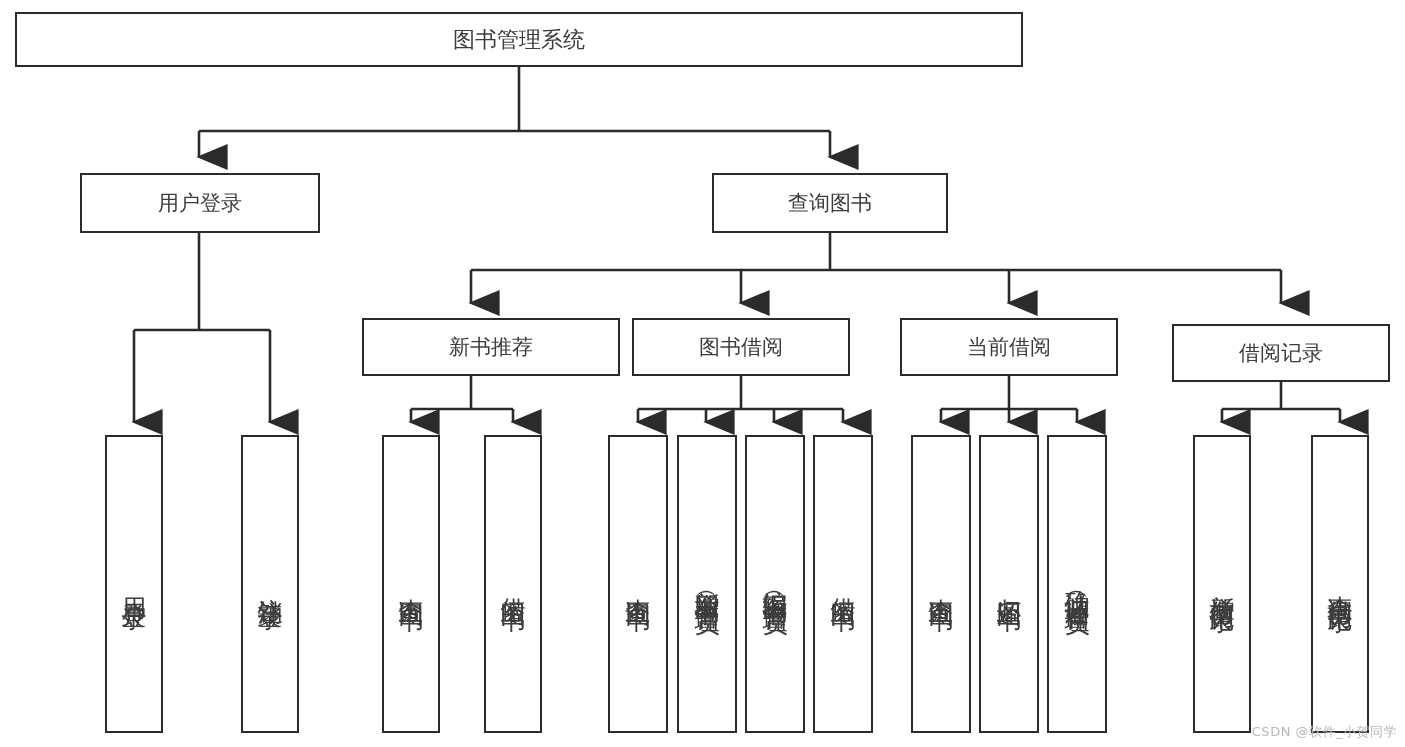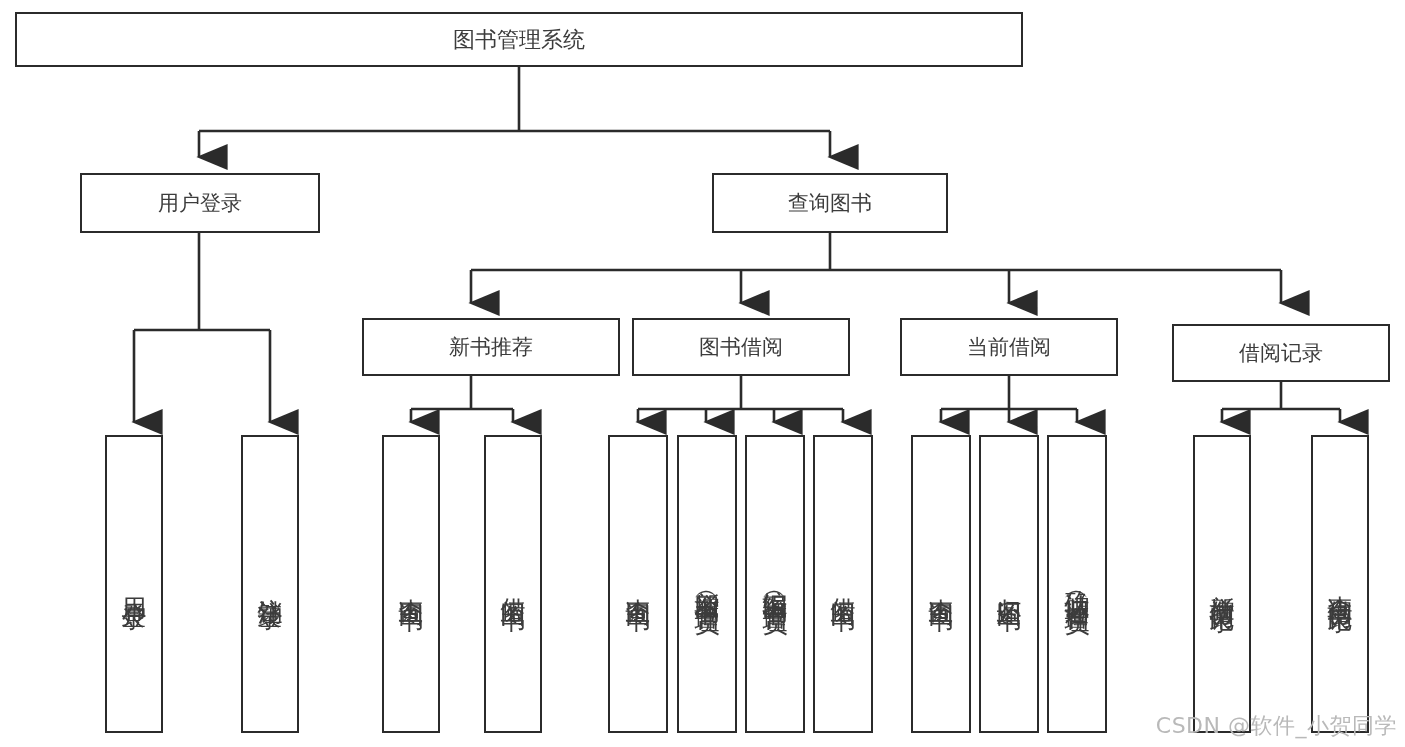--- a/index.html
+++ b/index.html
@@ -60,21 +60,21 @@
     font-size: 25px;
     letter-spacing: 3px;
     line-height: 1;
     max-height: 286px;
     white-space: normal;
   }
   .watermark {
     position: absolute;
     right: 8px;
     bottom: 6px;
-    font-size: 22px;
+    font-size: 13px;
     color: #b9b9b9;
     letter-spacing: 0.5px;
     white-space: nowrap;
   }
 </style>
 </head>
 <body>
 
 <div id="canvas">
 

